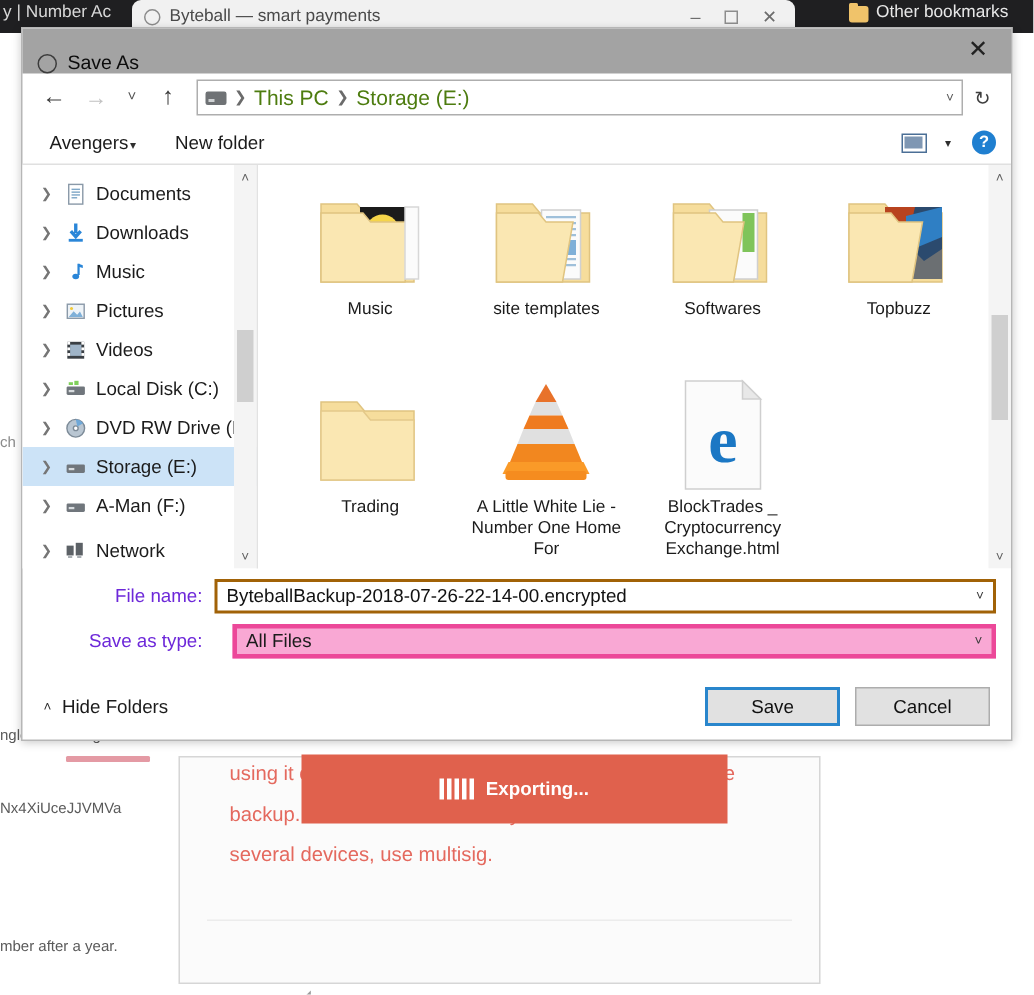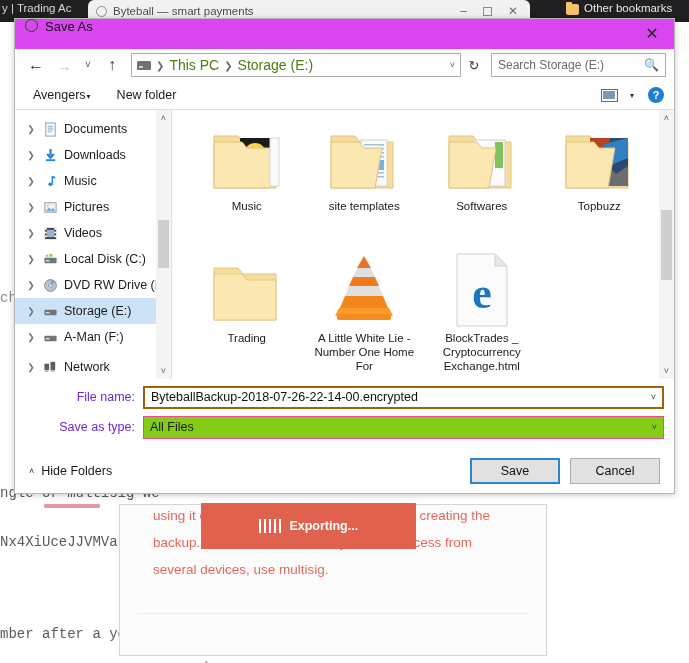--- a/index.html
+++ b/index.html
@@ -49,21 +49,21 @@
   .bg-bookmark-label{
     position:absolute; left:584px; top:2px; font-size:11.5px; color:#e8e8e8;
     white-space:nowrap;
   }
 
   .bg-page {
     position:absolute; left:0; top:22px; width:689px; height:641px;
     background:#ffffff;
   }
   .bg-article-left {
-    position:absolute; left:0; font-size:14px; color:#5a5a5a; white-space:nowrap;font-family:Liberation Mono, monospace;
+    position:absolute; left:0; font-size:10px; color:#5a5a5a; white-space:nowrap;
   }
   .bg-strikethrough {
     position:absolute; height:4px; background:#e49aa4; border-radius:1px;
   }
   .bg-editor-card {
     position:absolute; left:119px; top:482px; width:428px; height:152px;
     background:#fbfbfb; border:1px solid #d6d6d6;
   }
   .bg-editor-divider{
     position:absolute; left:138px; top:591px; width:390px; height:1px; background:#ececec;
@@ -72,38 +72,38 @@
     position:absolute; left:198px; top:636px; width:12px; height:12px;
     color:#9b9b9b; font-size:12px; line-height:12px;
   }
   .bg-red-text {
     position:absolute; font-size:13.5px; color:#e4695e; white-space:nowrap;
     line-height:1;
   }
 
   
   .toast {
-    position:absolute; left:201px; top:503px; width:215px; height:46px;
+    position:absolute; left:201px; top:503px; width:284px; height:46px;
     background:#e0614d; display:flex; align-items:center; justify-content:center;
     gap:8px;
   }
   .toast-bars { display:flex; gap:2.5px; align-items:center; }
   .toast-bars i { display:block; width:2.5px; height:14px; background:#fff; }
   .toast-label { color:#ffffff; font-size:12.5px; font-weight:bold; }
 
   
   .dialog {
     position:absolute; left:14px; top:18px; width:661px; height:476px;
     background:#ffffff; border:1px solid #b6b6b6;
     box-shadow:0 1px 6px rgba(0,0,0,.22);
     display:flex; flex-direction:column;
   }
   .dlg-titlebar {
-    height:30px; flex:0 0 30px; display:flex; align-items:flex-start;
-    padding:0 0 0 10px; background:#d946ef;
+    height:30px; flex:0 0 30px; display:flex; align-items:flex-end;
+    padding:0 0 0 10px; background:#a3a3a3;
   }
   .dlg-title-spinner{
     width:13px;height:13px;border:1.4px solid #3c3c3c;border-radius:50%;
     margin-right:7px;
   }
   .dlg-title { font-size:13px; color:#0c0c0c; flex:1 1 auto; }
   .dlg-close {
     width:44px; height:30px; display:flex; align-items:center; justify-content:center;
     font-size:16px; color:#222; line-height:1;
   }
@@ -215,21 +215,21 @@
   .field-row { display:flex; align-items:center; height:24px; margin-bottom:6px; }
   .field-label {
     width:118px; flex:0 0 118px; text-align:right; padding-right:8px;
     font-size:12.5px; color:#6d28d9;
   }
   .field-box {
     flex:1 1 auto; height:23px; display:flex; align-items:center;
     padding:0 6px; font-size:12.5px; color:#111;
   }
   .field-box.input { background:#fff; border:2px solid #a16207; }
-  .field-box.combo { background:#84cc16; border:1px solid #ec4899; color:#1b1b1b; }
+  .field-box.combo { background:#f9a8d4; border:3px solid #ec4899; color:#1b1b1b;margin-left:12px; }
   .field-val { flex:1 1 auto; white-space:nowrap; overflow:hidden; }
   .field-caret { font-size:9px; color:#3a3a3a; }
 
   .dlg-footer {
     flex:0 0 44px; display:flex; align-items:center; padding:0 14px 0 14px;
     gap:10px;
   }
   .hide-folders { display:flex; align-items:center; gap:7px; font-size:12.5px; color:#1b1b1b; }
   .hf-caret { font-size:9px; color:#2f2f2f; }
   .footer-spacer { flex:1 1 auto; }
@@ -239,21 +239,21 @@
     display:flex; align-items:center; justify-content:center;
   }
   .btn.primary { background:#e1e1e1; border:2px solid #2986cc; }
 </style>
 </head>
 <body>
 
 <div id="root">
 
   <div class="bg-browser-topbar">
-    <div class="bg-left-label">y | Trading Ac</div>
+    <div class="bg-left-label">y | Number Ac</div>
 
     <div class="bg-tabstrip-tab">
       <div class="tab-spinner"></div>
       <div class="tab-title">Byteball — smart payments</div>
       <div class="win-btns">
         <div class="win-btn">–</div>
         <div class="win-btn sq"></div>
         <div class="win-btn">✕</div>
       </div>
     </div>
@@ -307,24 +307,20 @@
         <div class="drive-glyph"></div>
         <div class="crumb-sep">❯</div>
         <div class="crumb">This PC</div>
         <div class="crumb-sep">❯</div>
         <div class="crumb">Storage (E:)</div>
         <div class="addr-caret">˅</div>
       </div>
 
       <div class="refresh-btn">↻</div>
 
-      <div class="searchbox">
-        <div class="search-ph">Search Storage (E:)</div>
-        <div class="search-icon">🔍</div>
-      </div>
     </div>
 
     <div class="dlg-toolbar">
       <div class="tb-item">
         <span>Avengers</span><span class="tb-caret">▾</span>
       </div>
       <div class="tb-item" style="margin-left:14px">New folder</div>
       <div class="tb-spacer"></div>
       <div class="view-icon"></div>
       <div class="tb-caret" style="margin-left:8px">▾</div>

